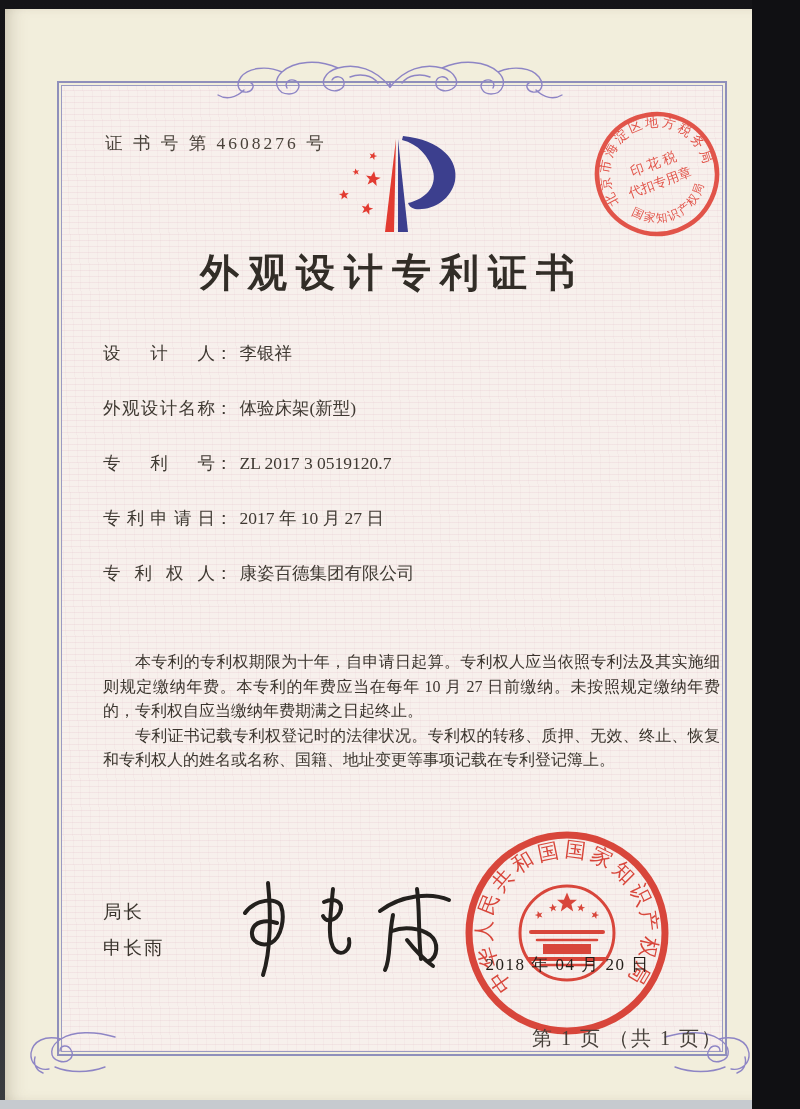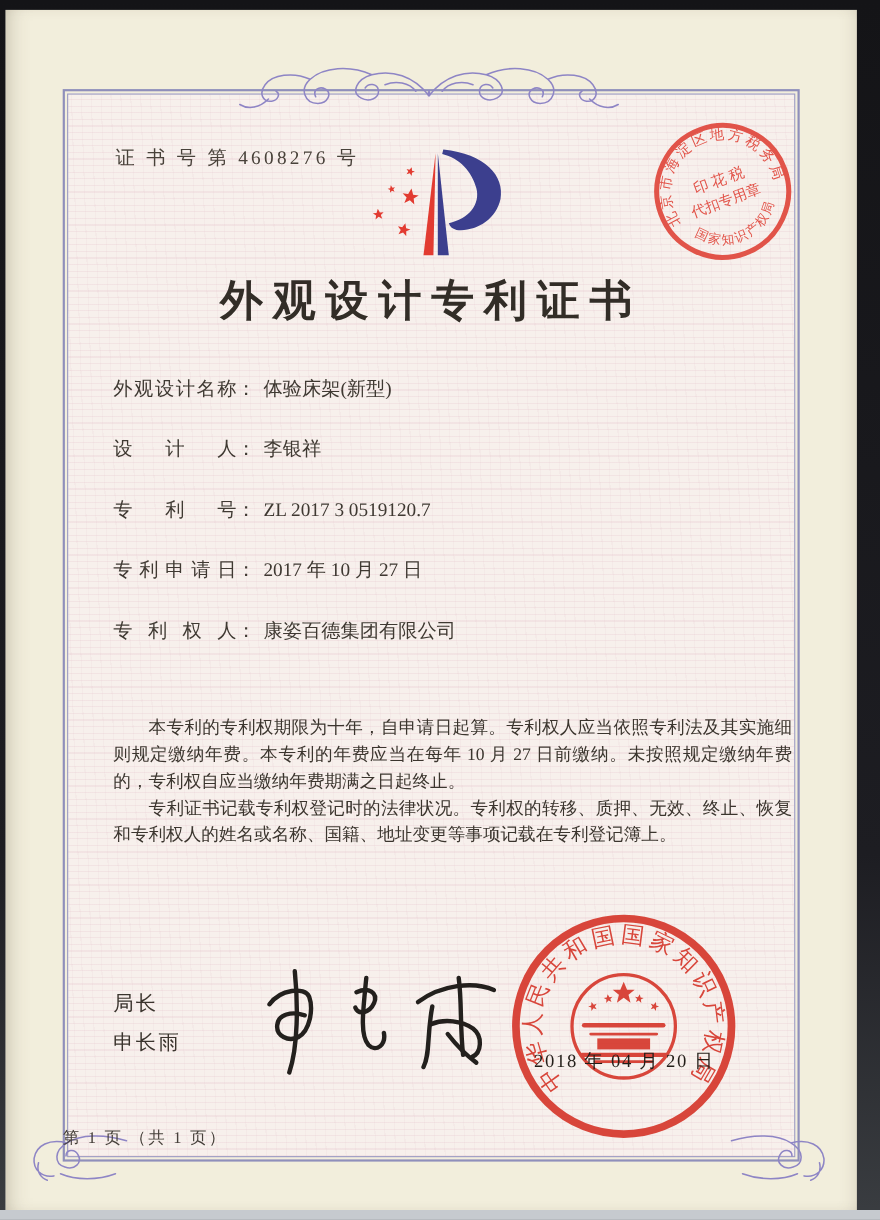--- a/index.html
+++ b/index.html
@@ -1,17 +1,17 @@
 <!DOCTYPE html>
 <html><head>
 <meta charset="utf-8">
 <style>
   html,body{margin:0;padding:0;}
   body{width:800px;height:1109px;background:#101013;font-family:"Liberation Serif", serif;}
-  .photo{position:relative;width:800px;height:1109px;background:linear-gradient(180deg,#141417 0%,#1d1d22 70%,#3a3d41 100%);overflow:hidden;}
+  .photo{position:relative;width:716px;height:1109px;background:linear-gradient(180deg,#141417 0%,#1d1d22 70%,#3a3d41 100%);overflow:hidden;padding-left:36px;}
   .photo-bottom-edge{position:absolute;left:0;right:0;bottom:0;height:9px;background:#c6cacf;}
   .page{position:absolute;left:5px;top:9px;width:774px;height:1091px;background:#f2eedc;box-shadow:inset 14px 0 22px -16px rgba(90,80,60,.45), inset -10px 0 18px -14px rgba(90,80,60,.3);}
   .frame{position:absolute;left:52px;top:72px;width:666px;height:971px;border:2px solid #8f8fbb;}
   .frame-inner{position:absolute;left:2px;top:2px;right:2px;bottom:2px;border:1px solid #9a9ac2;
     background-color:#f7f0ec;
     background-image:
       repeating-linear-gradient(0deg, rgba(223,178,192,.20) 0 1px, rgba(0,0,0,0) 1px 6px),
       repeating-linear-gradient(88deg, rgba(223,188,198,.12) 0 1px, rgba(0,0,0,0) 1px 9px);}
   .ornament{position:absolute;color:#8e85c5;}
   .orn-top{left:195px;top:44px;width:380px;height:56px;}
@@ -25,21 +25,21 @@
   .field-row{height:55px;font-size:17.5px;color:#3f3932;white-space:nowrap;}
   .field-label{display:inline-block;width:112px;text-align:justify;text-align-last:justify;}
   .field-colon{display:inline-block;margin-right:7px;}
   .body-text{position:absolute;left:98px;top:641px;width:617px;font-size:16px;line-height:24.6px;color:#3b352e;text-align:justify;}
   .body-text p{margin:0;text-indent:2em;}
   .officer{position:absolute;left:98px;top:890px;font-size:18.5px;color:#3a342d;font-family:Liberation Serif, serif;}
   .officer div{margin-bottom:11px;letter-spacing:2px;}
   .signature{position:absolute;left:218px;top:862px;width:235px;height:115px;}
   .seal{position:absolute;left:458px;top:820px;width:208px;height:208px;opacity:.93;}
   .seal-date{position:absolute;left:465px;top:944px;width:195px;font-size:17px;letter-spacing:1.5px;color:#221d18;z-index:5;text-align:center;white-space:nowrap;}
-  .footer{position:absolute;left:52px;top:1016px;width:666px;text-align:left;font-size:15px;letter-spacing:2px;color:#46403a;}
+  .footer{position:absolute;left:52px;top:1016px;width:666px;text-align:right;font-size:20px;letter-spacing:2px;color:#46403a;}
   svg text{font-family:"Liberation Serif", serif;}
 </style>
 </head>
 <body>
 
 <div class="photo">
   <div class="photo-bottom-edge"></div>
 
   <div class="page">
 
@@ -106,24 +106,24 @@
         <use href="#star5" transform="translate(46,48) scale(0.78) rotate(8)"></use>
         <use href="#star5" transform="translate(17,64) scale(0.52) rotate(-6)"></use>
         <use href="#star5" transform="translate(40,78) scale(0.62) rotate(14)"></use>
       </g>
     </svg>
 
     <div class="title">外观设计专利证书</div>
 
     <div class="fields">
       <div class="field-row">
-        <span class="field-label">外观设计名称</span><span class="field-colon">：</span><span>体验床架(新型)</span>
+        <span class="field-label">设 计 人</span><span class="field-colon">：</span><span>李银祥</span>
       </div>
       <div class="field-row">
-        <span class="field-label">设 计 人</span><span class="field-colon">：</span><span>李银祥</span>
+        <span class="field-label">外观设计名称</span><span class="field-colon">：</span><span>体验床架(新型)</span>
       </div>
       <div class="field-row">
         <span class="field-label">专 利 号</span><span class="field-colon">：</span><span>ZL 2017 3 0519120.7</span>
       </div>
       <div class="field-row">
         <span class="field-label">专利申请日</span><span class="field-colon">：</span><span>2017 年 10 月 27 日</span>
       </div>
       <div class="field-row">
         <span class="field-label">专 利 权 人</span><span class="field-colon">：</span><span>康姿百德集团有限公司</span>
       </div>

